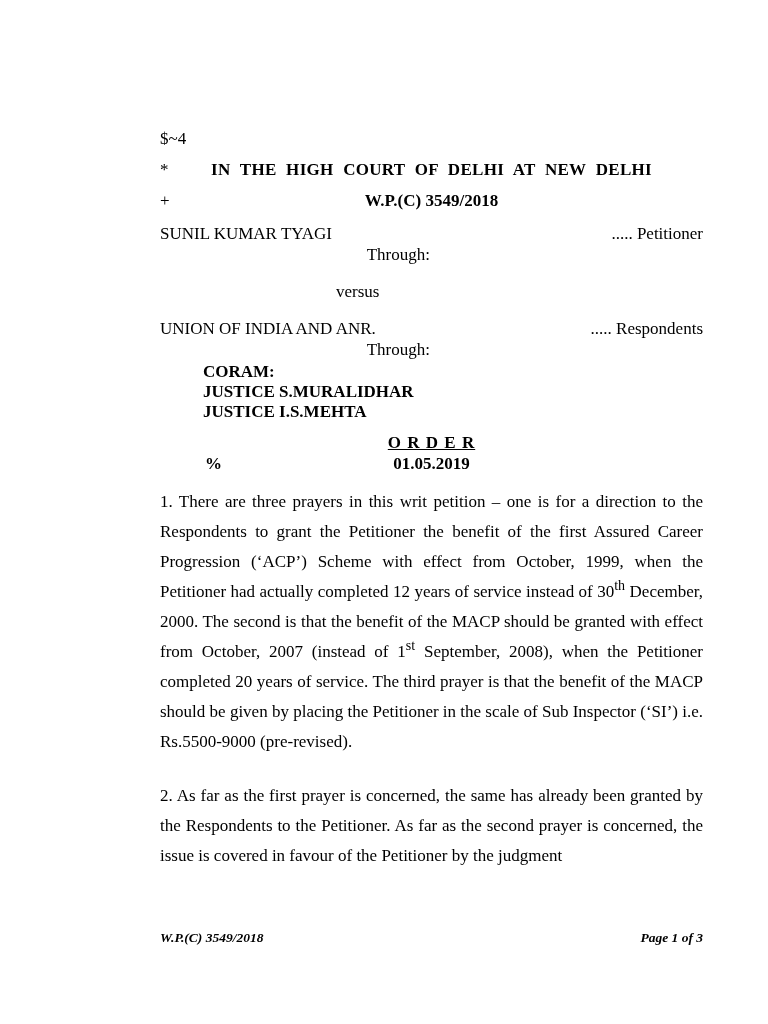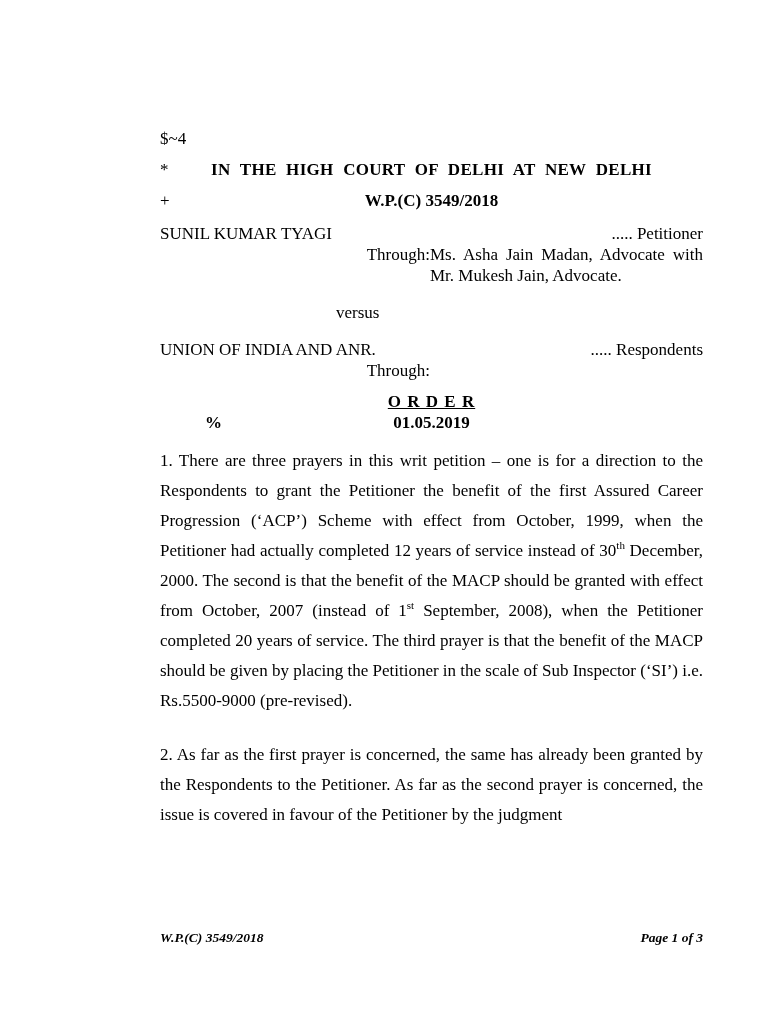--- a/index.html
+++ b/index.html
@@ -39,21 +39,21 @@
   .order-title { font-weight: bold; text-decoration: underline; letter-spacing: 1px; }
   .date-row { position: relative; text-align: center; font-weight: bold; }
   .percent-mark { position: absolute; left: 45px; top: 0; }
   .body-para {
     text-align: justify;
     font-size: 17px;
     line-height: 30px;
     margin-top: 13px;
   }
   .body-para sup {
-    font-size: 11px;
+    font-size: 14px;
     line-height: 0;
     vertical-align: super;
   }
   .footer {
     position: absolute;
     left: 160px;
     right: 65px;
     top: 930px;
     display: flex;
     justify-content: space-between;
@@ -81,38 +81,39 @@
     </div>
 
     <div class="party-row">
       <span>SUNIL KUMAR TYAGI</span>
       <span>..... Petitioner</span>
     </div>
 
     <div class="through-row">
       <span class="through-indent"></span>
       <span class="through-label">Through:</span>
-      <span class="counsel">
-          <span style="display:block" class="stretch">Ms. Asha Jain Madan, Advocate with</span>
-          <span style="display:block">Mr. Mukesh Jain, Advocate.</span>
-        </span>
     </div>
 
     <div class="versus-row">versus</div>
 
     <div class="party-row" style="margin-top:0">
       <span>UNION OF INDIA AND ANR.</span>
       <span>..... Respondents</span>
     </div>
 
     <div class="through-row">
       <span class="through-indent"></span>
       <span class="through-label">Through:</span>
     </div>
 
+    <div class="coram-block">
+      <div>CORAM:</div>
+      <div>JUSTICE S.MURALIDHAR</div>
+      <div>JUSTICE I.S.MEHTA</div>
+    </div>
 
     <div class="order-title-row">
       <span class="order-title">O R D E R</span>
     </div>
 
     <div class="date-row">
       <span class="percent-mark">%</span>
       <span>01.05.2019</span>
     </div>
 

